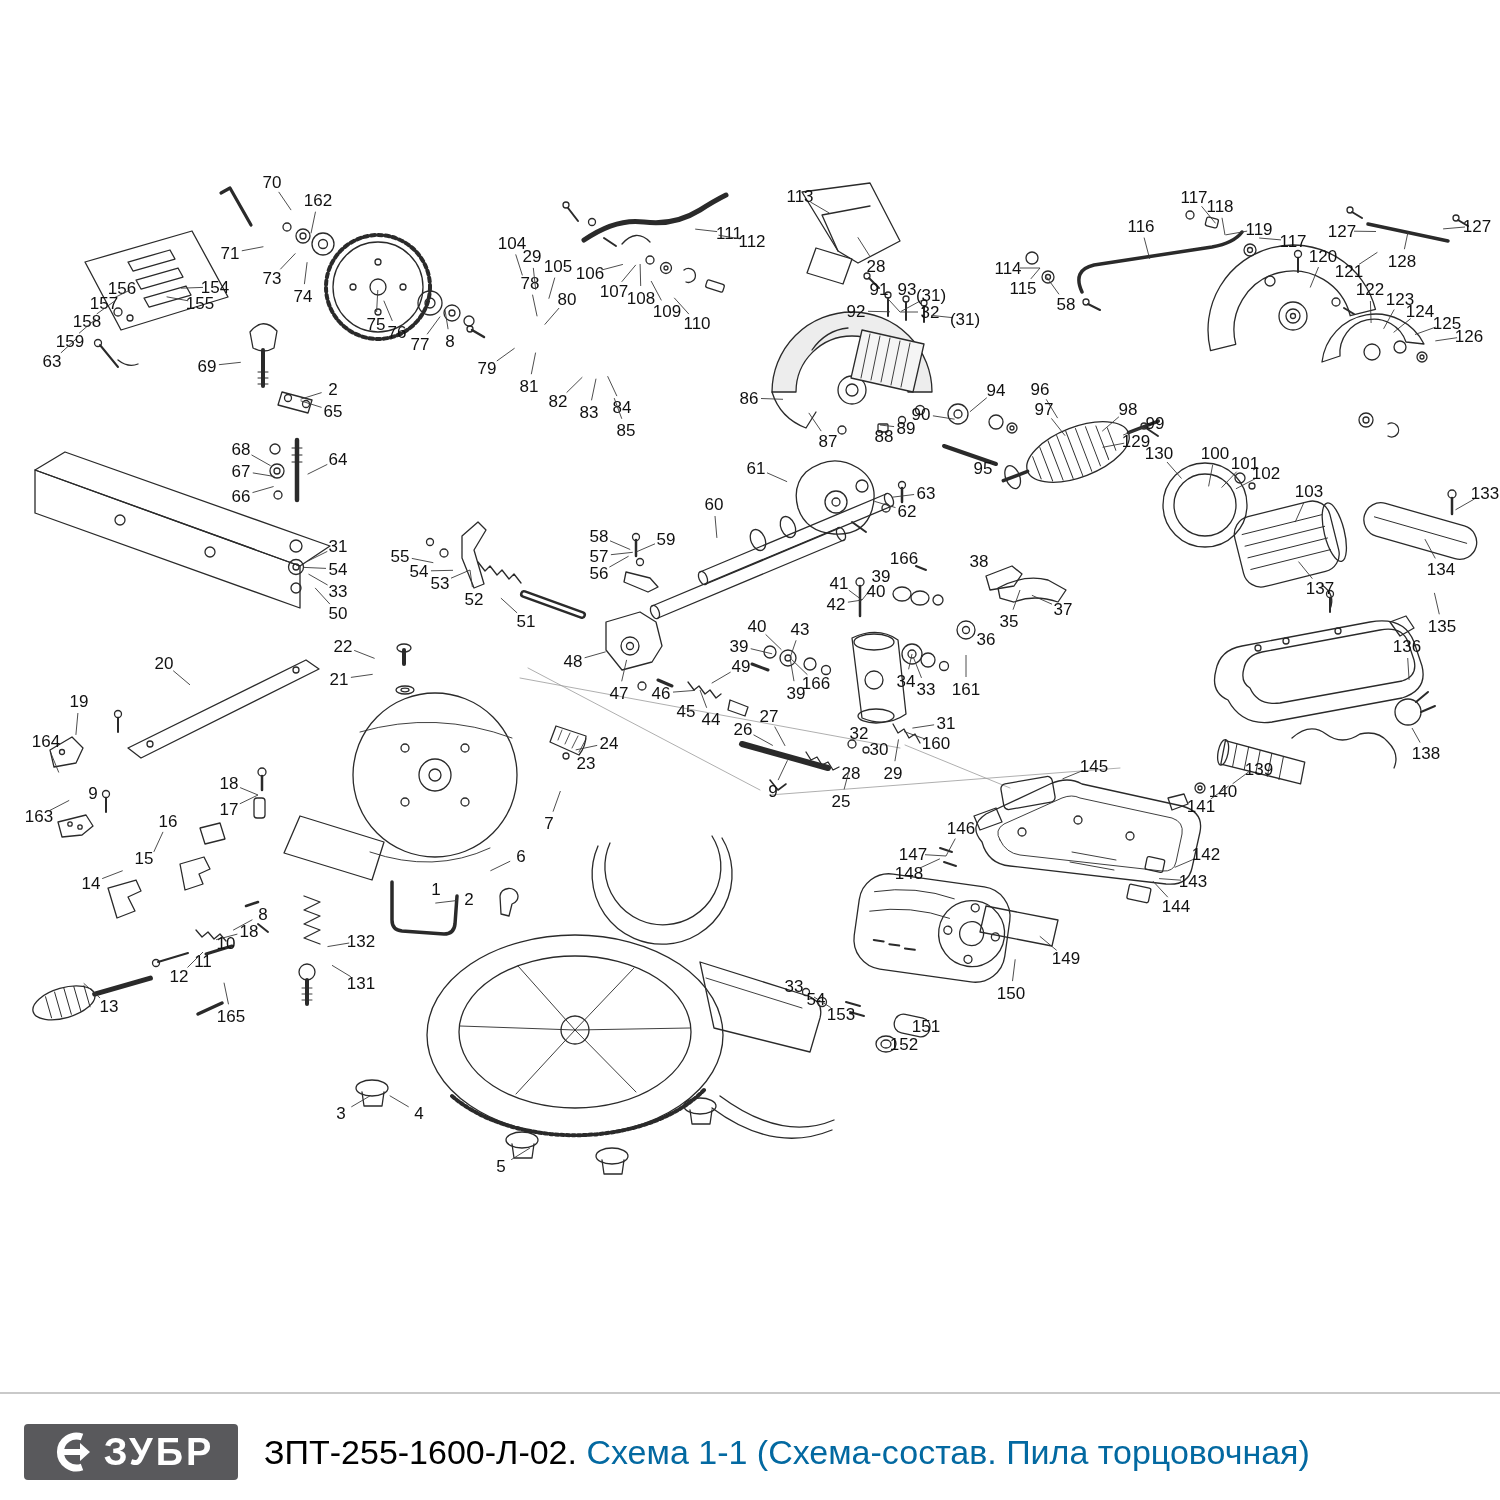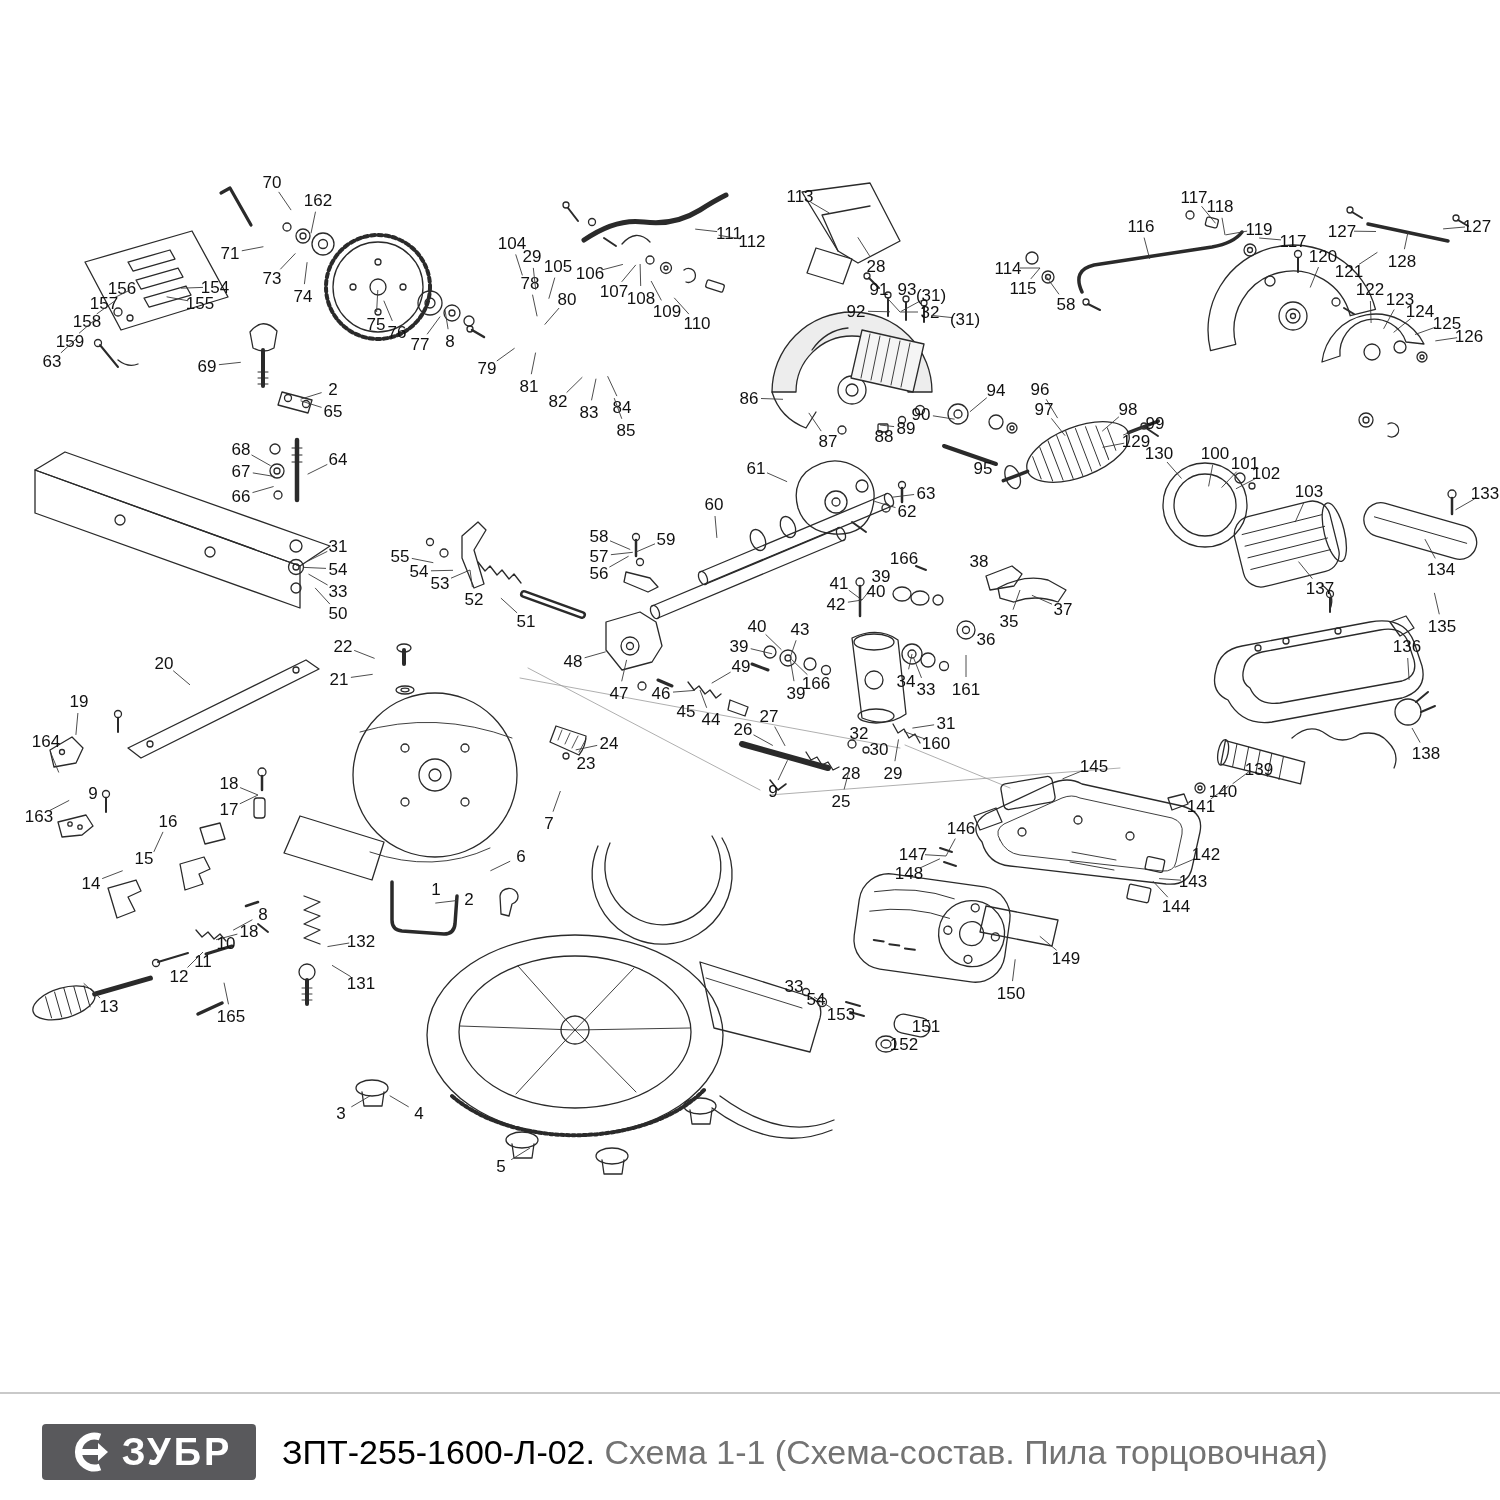--- a/index.html
+++ b/index.html
@@ -6,29 +6,29 @@
   body{
     width:1500px;height:1500px;background:#ffffff;position:relative;overflow:hidden;
     font-family:"Liberation Sans", sans-serif;
   }
   .diagram-area{position:absolute;top:0;left:0;width:1500px;height:1390px;}
   svg{display:block;}
   .plabel{font-family:"Liberation Sans",sans-serif;font-size:17px;fill:#111;text-anchor:middle;}
   .leader{stroke:#3a3a3a;stroke-width:0.9;}
   .footer{position:absolute;left:0;top:1392px;width:1500px;}
   .footer-rule{width:1500px;height:2px;background:#c9c9c9;}
-  .footer-row{display:flex;align-items:center;gap:26px;padding:30px 0 0 42px;}
+  .footer-row{display:flex;align-items:center;gap:26px;padding:30px 0 0 24px;}
   .brand-badge{
     width:214px;height:56px;background:#59595c;border-radius:4px;
     display:flex;align-items:center;justify-content:center;gap:10px;flex:0 0 auto;
   }
   .brand-text{color:#ffffff;font-weight:bold;font-size:38px;letter-spacing:3px;line-height:1;}
   .footer-title{font-size:34px;white-space:nowrap;}
   .title-bold{font-weight:normal;color:#000000;}
-  .title-rest{color:#737373;}
+  .title-rest{color:#0369a1;}
 </style>
 </head>
 <body>
 
 <div class="diagram-area">
 <svg id="diagram-svg" width="1500" height="1390" viewBox="0 0 1500 1390">
   <g id="art" stroke="#2a2a2a" fill="none" stroke-width="1.3" stroke-linecap="round" stroke-linejoin="round">
 
     <path d="M520,678 L900,748" stroke="#9a9a9a" stroke-width="0.8"></path>
     <path d="M770,795 L1120,768" stroke="#9a9a9a" stroke-width="0.8"></path>

